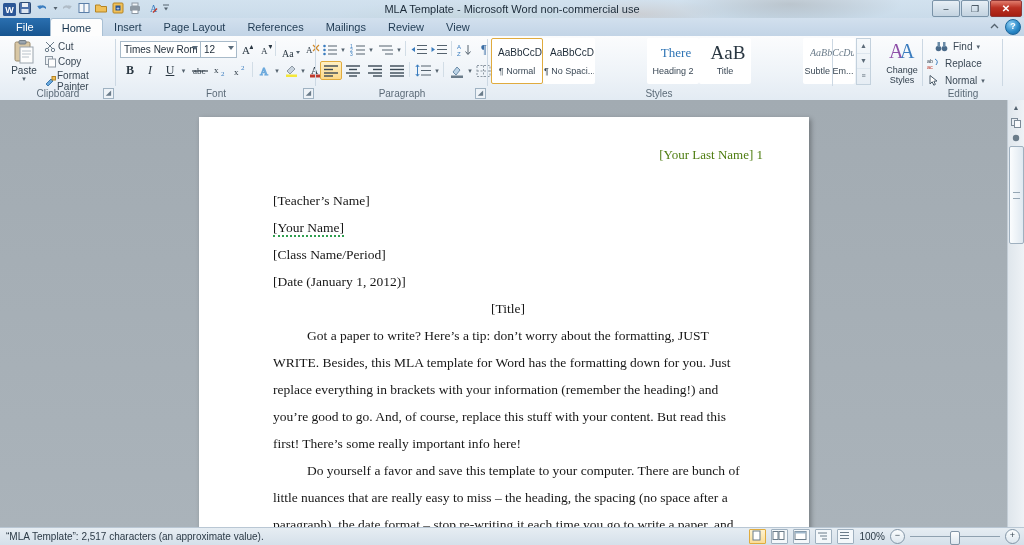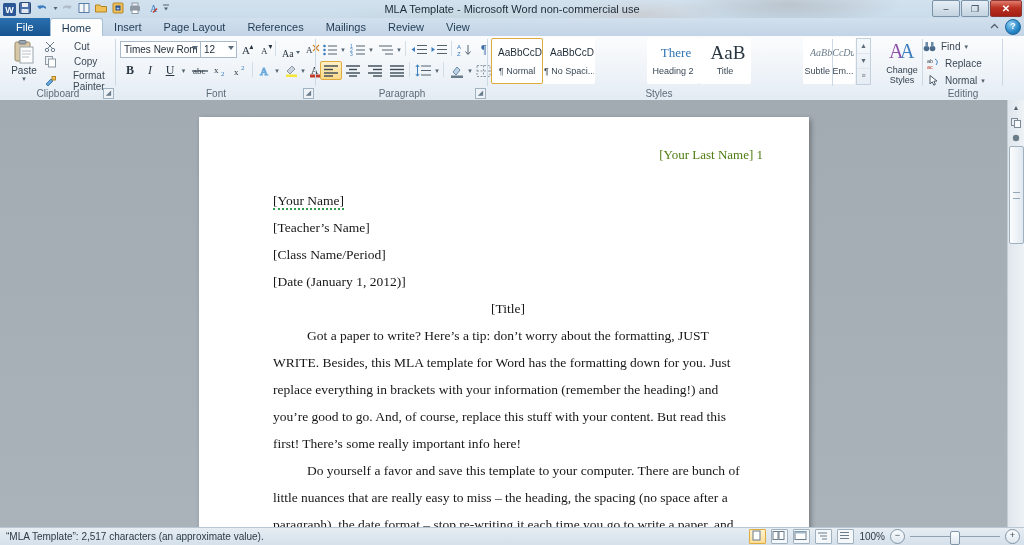--- a/index.html
+++ b/index.html
@@ -79,21 +79,21 @@
     position:absolute;bottom:0px;left:0;width:100%;text-align:center;
     font-size:10px;color:#5c6b78;height:12px;line-height:12px;
   }
   .group .sep{position:absolute;right:0;top:3px;bottom:14px;width:1px;background:#ccd8e3;}
   .dlg{position:absolute;right:2px;bottom:1px;width:9px;height:9px;border:1px solid #9fb2c2;
        background:#eef3f8;font-size:7px;line-height:7px;color:#6b7c8a;text-align:center;}
   
   .paste{position:absolute;left:6px;top:2px;width:36px;height:46px;text-align:center;}
   .paste .pic{width:26px;height:26px;margin:1px auto 0;position:relative;}
   .paste .lbl{font-size:10px;color:#33414e;line-height:11px;}
-  .clip-item{position:absolute;left:44px;font-size:10px;color:#3a4855;display:flex;align-items:center;gap:16px;}
+  .clip-item{position:absolute;left:44px;font-size:10px;color:#3a4855;display:flex;align-items:center;gap:0;}
   .mini{width:14px;height:13px;display:inline-block;position:relative;}
   
   .fontbox{
     position:absolute;background:#fff;border:1px solid #a8bac9;height:15px;
     font-size:10px;line-height:15px;padding-left:3px;color:#1d2b38;
   }
   .fontbox .arw{position:absolute;right:2px;top:4px;border-left:3px solid transparent;border-right:3px solid transparent;border-top:4px solid #5a6b7a;}
   .rbtn{
     position:absolute;border:1px solid transparent;border-radius:2px;
     display:flex;align-items:center;justify-content:center;
@@ -581,21 +581,21 @@
               <text x="12" y="19" font-size="20" font-family="Liberation Serif" fill="#3b7dbf">A</text>
             </svg>
         </span>
         <div style="font-size:9px;color:#33414e;line-height:10px;">Change</div>
         <div style="font-size:9px;color:#33414e;line-height:10px;">Styles</div>
       </div>
       <div class="sep"></div>
     </div>
 
     <div class="group" style="left:923px;width:80px;">
-      <div class="edit-item" style="left:0;top:4px;">
+      <div class="edit-item" style="left:12px;top:4px;">
         <span class="mini">
           <svg width="13" height="13" viewBox="0 0 13 13">
               <circle cx="3.5" cy="8.5" r="2.8" fill="#4a6b8a"></circle>
               <circle cx="9.5" cy="8.5" r="2.8" fill="#4a6b8a"></circle>
               <rect x="2.5" y="2" width="2.5" height="5" fill="#6b8ca8"></rect>
               <rect x="8" y="2" width="2.5" height="5" fill="#6b8ca8"></rect>
             </svg>
         </span>
         <span>Find</span>
         <span style="font-size:7px;color:#55636f;">▾</span>
@@ -621,22 +621,22 @@
       </div>
       <div class="glabel">Editing</div>
       <div class="sep"></div>
     </div>
   </div>
 
   <div class="canvas">
     <div class="page">
       <div class="hdr">[Your Last Name] 1</div>
       <div class="doc">
+        <p>[Teacher’s Name]</p>
         <p><span class="sq">[Your Name]</span></p>
-        <p>[Teacher’s Name]</p>
         <p>[Class Name/Period]</p>
         <p>[Date (January 1, 2012)]</p>
         <p class="ctr">[Title]</p>
         <p class="ind">Got a paper to write? Here’s a tip: don’t worry about the formatting, JUST WRITE. Besides, this MLA template for Word has the formatting down for you. Just replace everything in brackets with your information (remember the heading!) and you’re good to go. And, of course, replace this stuff with your content. But read this first! There’s some really important info here!</p>
         <p class="ind">Do yourself a favor and save this template to your computer. There are bunch of little nuances that are really easy to miss – the heading, the spacing (no space after a paragraph), the date format – stop re-writing it each time you go to write a paper, and just whip out this handy</p>
       </div>
     </div>
   </div>
 
   <div class="vscroll">

